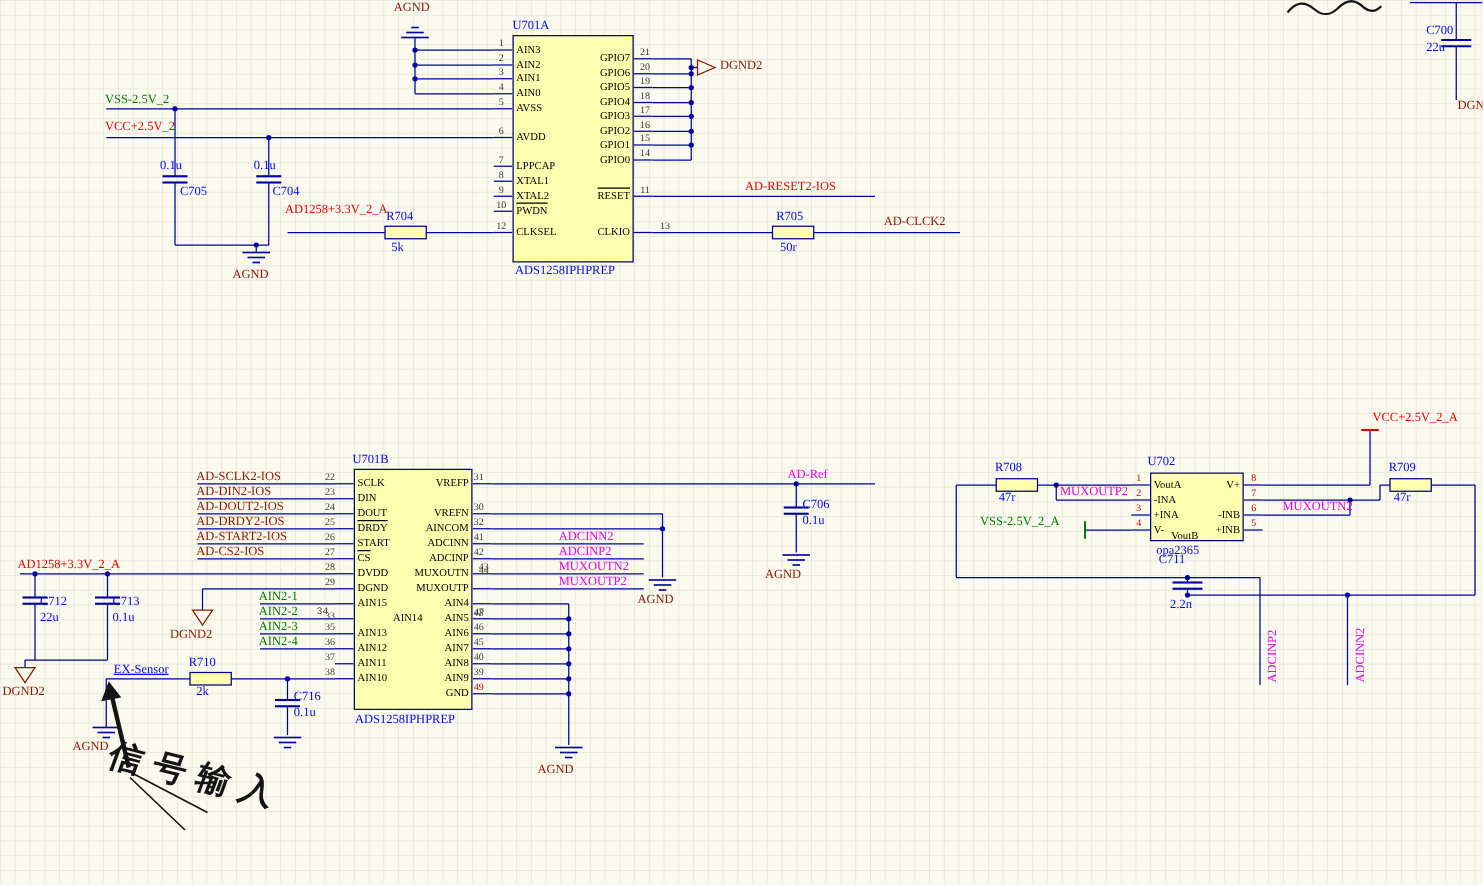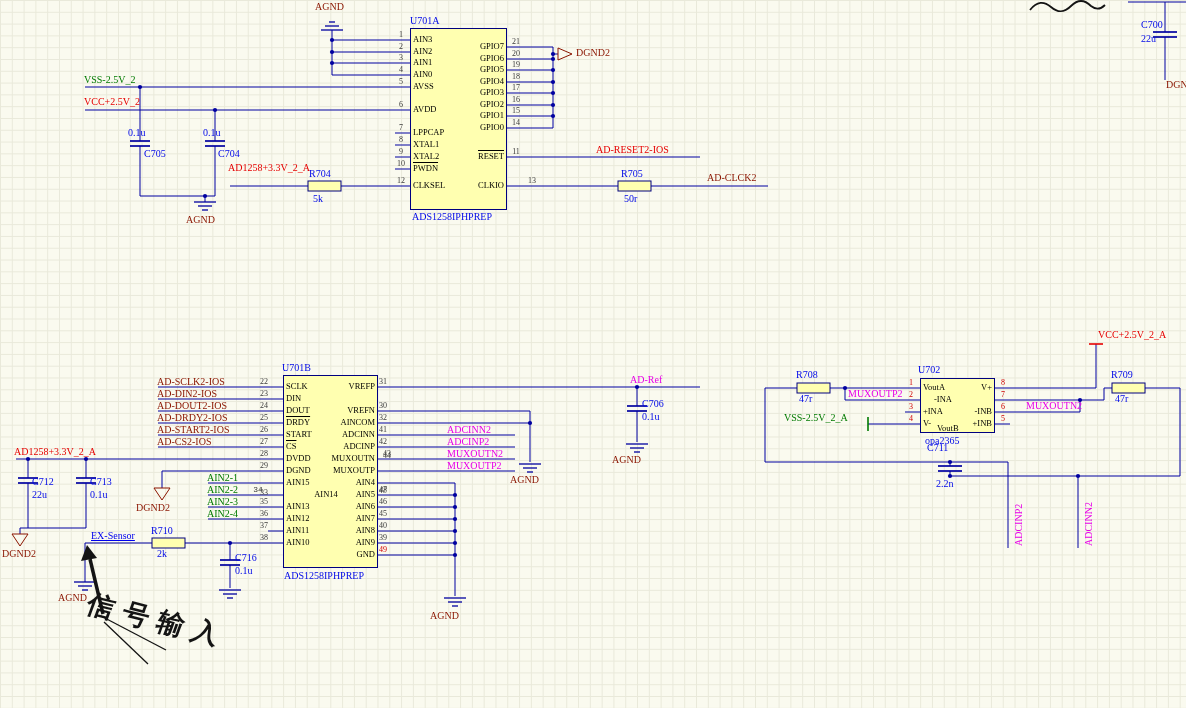--- a/index.html
+++ b/index.html
@@ -400,21 +400,21 @@
     <div class="pin-name" style="left: 286px; top: 429px; width: 52px; text-align: left;">START</div>
     <div class="pin-num" style="left: 248px; top: 437px; width: 20px; text-align: right;">27</div>
     <div class="pin-name ovl" style="left: 286px; top: 441px; width: 52px; text-align: left;">CS</div>
     <div class="pin-num" style="left: 248px; top: 449px; width: 20px; text-align: right;">28</div>
     <div class="pin-name" style="left: 286px; top: 453px; width: 52px; text-align: left;">DVDD</div>
     <div class="pin-num" style="left: 248px; top: 461px; width: 20px; text-align: right;">29</div>
     <div class="pin-name" style="left: 286px; top: 465px; width: 52px; text-align: left;">DGND</div>
     <div class="pin-num" style="left: 248px; top: 473px; width: 20px; text-align: right; margin-top: 15px;">33</div>
     <div class="pin-name" style="left: 286px; top: 477px; width: 52px; text-align: left;">AIN15</div>
     <div class="pin-num" style="left: 248px; top: 485px; width: 20px; text-align: center; font-family: Liberation Mono, monospace;">34</div>
-    <div class="pin-name" style="left: 286px; top: 489px; width: 52px; text-align: center; margin-left: 14px;">AIN14</div>
+    <div class="pin-name" style="left: 286px; top: 489px; width: 52px; text-align: right;">AIN14</div>
     <div class="pin-num" style="left: 248px; top: 497px; width: 20px; text-align: right;">35</div>
     <div class="pin-name" style="left: 286px; top: 501px; width: 52px; text-align: left;">AIN13</div>
     <div class="pin-num" style="left: 248px; top: 509px; width: 20px; text-align: right;">36</div>
     <div class="pin-name" style="left: 286px; top: 513px; width: 52px; text-align: left;">AIN12</div>
     <div class="pin-num" style="left: 248px; top: 521px; width: 20px; text-align: right;">37</div>
     <div class="pin-name" style="left: 286px; top: 525px; width: 52px; text-align: left;">AIN11</div>
     <div class="pin-num" style="left: 248px; top: 533px; width: 20px; text-align: right;">38</div>
     <div class="pin-name" style="left: 286px; top: 537px; width: 52px; text-align: left;">AIN10</div>
     <div class="pin-num" style="left: 379px; top: 377px; width: 16px; text-align: left;">31</div>
     <div class="pin-name" style="left: 320px; top: 381px; width: 55px; text-align: right;">VREFP</div>
@@ -440,21 +440,21 @@
     <div class="pin-name" style="left: 320px; top: 513px; width: 55px; text-align: right;">AIN7</div>
     <div class="pin-num" style="left: 379px; top: 521px; width: 16px; text-align: left;">40</div>
     <div class="pin-name" style="left: 320px; top: 525px; width: 55px; text-align: right;">AIN8</div>
     <div class="pin-num" style="left: 379px; top: 533px; width: 16px; text-align: left;">39</div>
     <div class="pin-name" style="left: 320px; top: 537px; width: 55px; text-align: right;">AIN9</div>
     <div class="pin-num rednum" style="left: 379px; top: 545px; width: 16px; text-align: left;">49</div>
     <div class="pin-name" style="left: 320px; top: 549px; width: 55px; text-align: right;">GND</div>
     <div class="pin-num rednum" style="left: 904px; top: 378px; width: 14px; text-align: center;">1</div>
     <div class="pin-name" style="left: 923px; top: 382px; width: 52px; text-align: left;">VoutA</div>
     <div class="pin-num rednum" style="left: 904px; top: 390px; width: 14px; text-align: center;">2</div>
-    <div class="pin-name" style="left: 923px; top: 394px; width: 52px; text-align: left; margin-left: 11px;">-INA</div>
+    <div class="pin-name" style="left: 923px; top: 394px; width: 52px; text-align: left;">-INA</div>
     <div class="pin-num rednum" style="left: 904px; top: 402px; width: 14px; text-align: center;">3</div>
     <div class="pin-name" style="left: 923px; top: 406px; width: 52px; text-align: left;">+INA</div>
     <div class="pin-num rednum" style="left: 904px; top: 414px; width: 14px; text-align: center;">4</div>
     <div class="pin-name" style="left: 923px; top: 418px; width: 52px; text-align: left;">V-</div>
     <div class="pin-num rednum" style="left: 996px; top: 378px; width: 14px; text-align: center;">8</div>
     <div class="pin-name" style="left: 937px; top: 382px; width: 55px; text-align: right;">V+</div>
     <div class="pin-num rednum" style="left: 996px; top: 390px; width: 14px; text-align: center;">7</div>
     <div class="pin-name" style="left: 937px; top: 394px; width: 55px; text-align: left; margin-top: 29px;">VoutB</div>
     <div class="pin-num rednum" style="left: 996px; top: 402px; width: 14px; text-align: center;">6</div>
     <div class="pin-name" style="left: 937px; top: 406px; width: 55px; text-align: right;">-INB</div>

